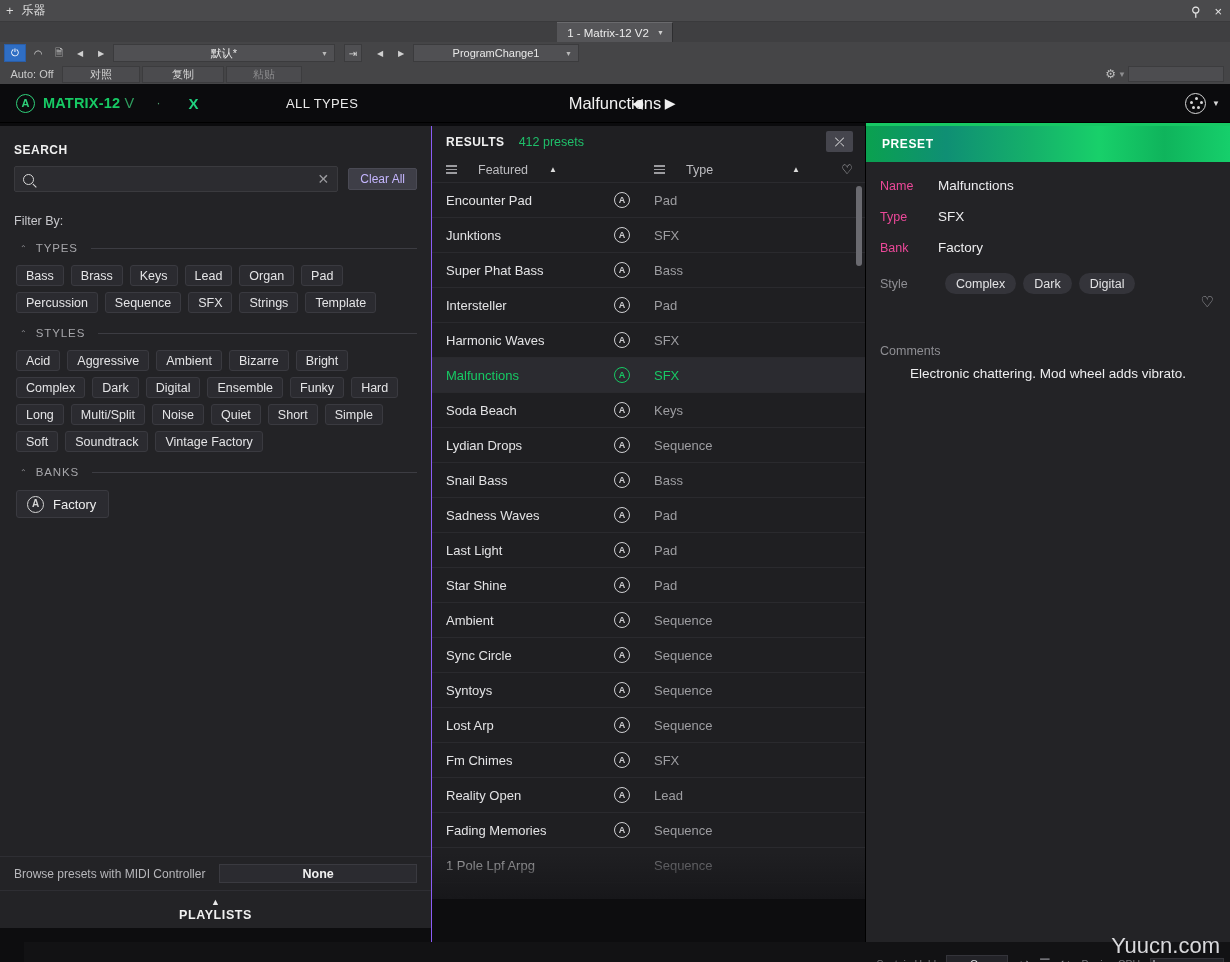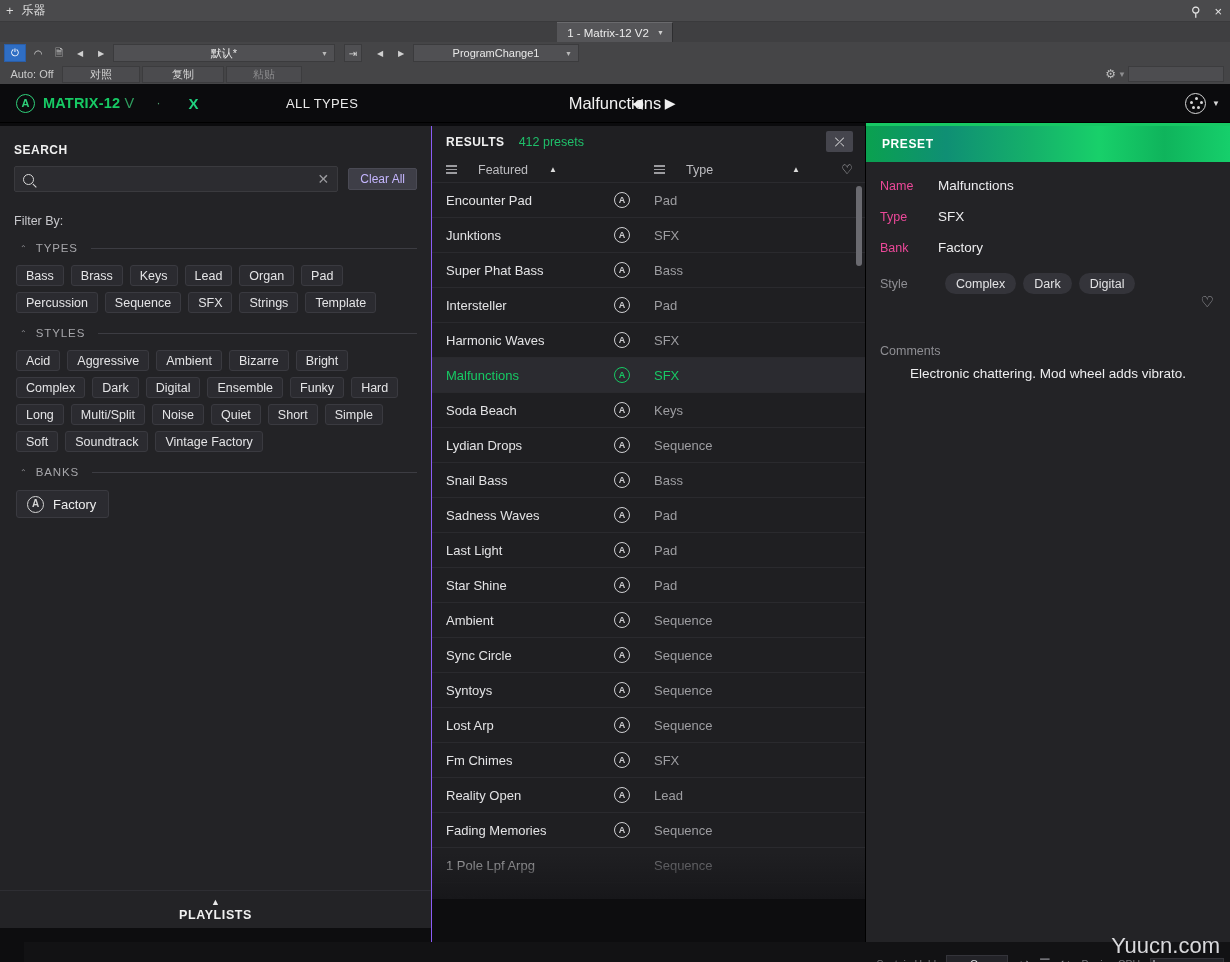--- a/index.html
+++ b/index.html
@@ -358,20 +358,24 @@
       <div class="group-head">
         <span class="chev">⌃</span>
         <span class="gtitle">BANKS</span>
         <span class="line"></span>
       </div>
       <div class="bankwrap" id="banks-list"><div class="bank-chip">
             <span class="a-logo">A</span>
             <span>Factory</span>
           </div></div>
 
+      <div id="midi-ctrl-row">
+        <span class="lbl">Browse presets with MIDI Controller</span>
+        <span id="midi-ctrl-value">None</span>
+      </div>
       <div id="playlists-bar">
         <span class="up">▲</span>
         <span class="ptext">PLAYLISTS</span>
       </div>
       <div id="left-foot"></div>
     </div>
 
     <div id="pane-mid">
       <div id="results-head">
         <span class="sec-label">RESULTS</span>

